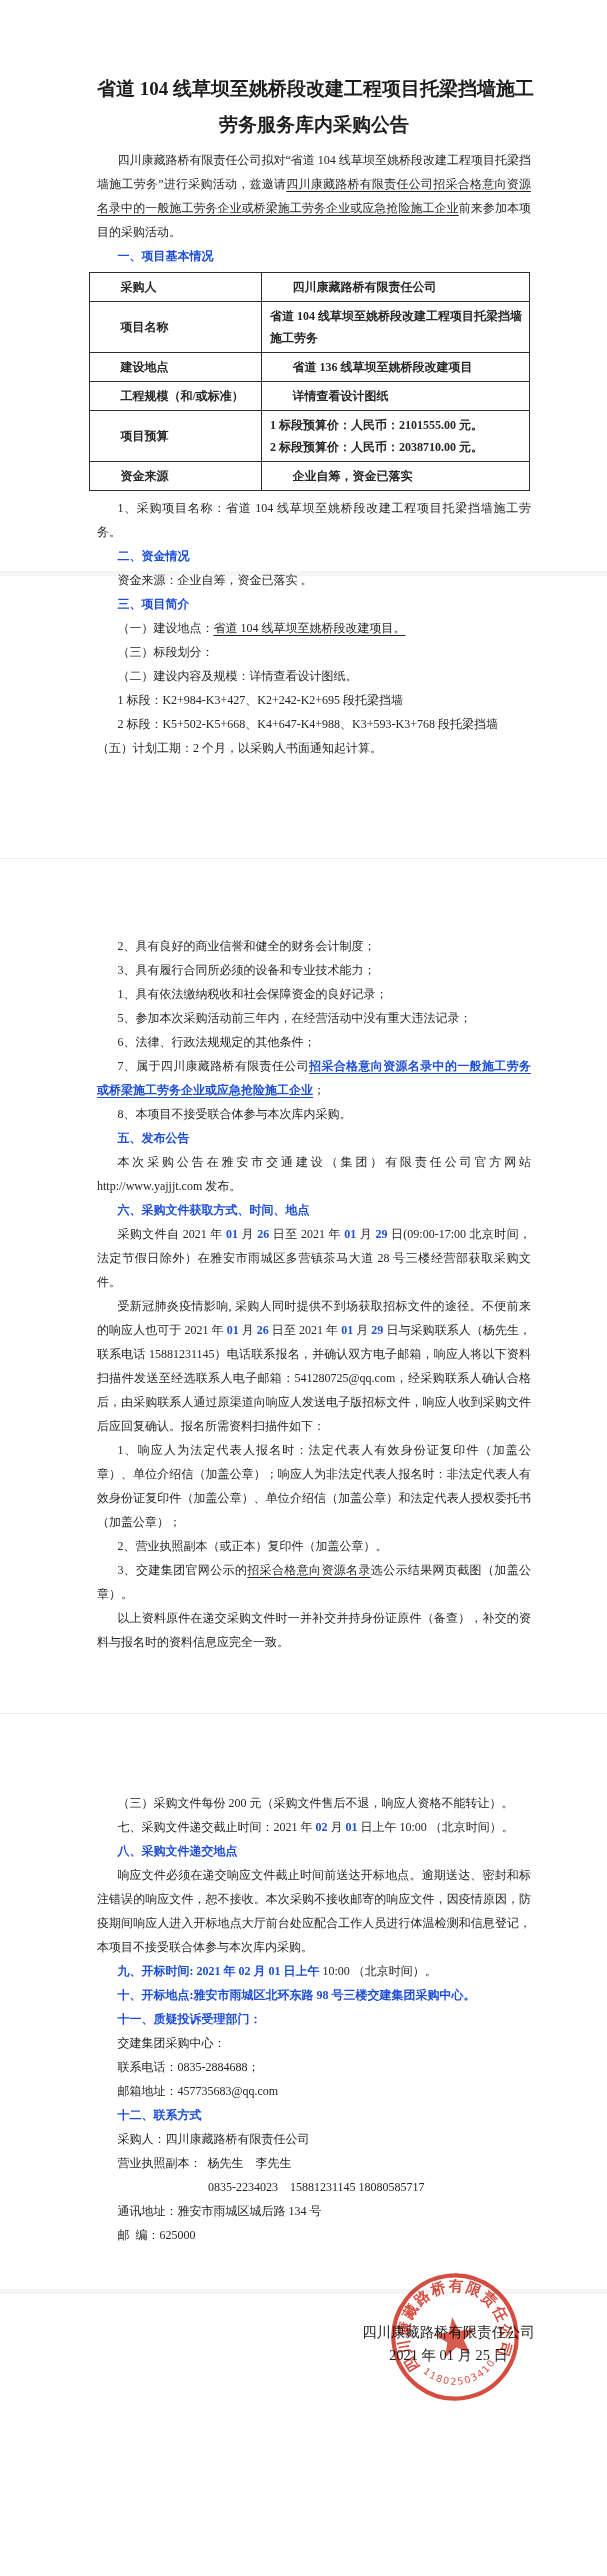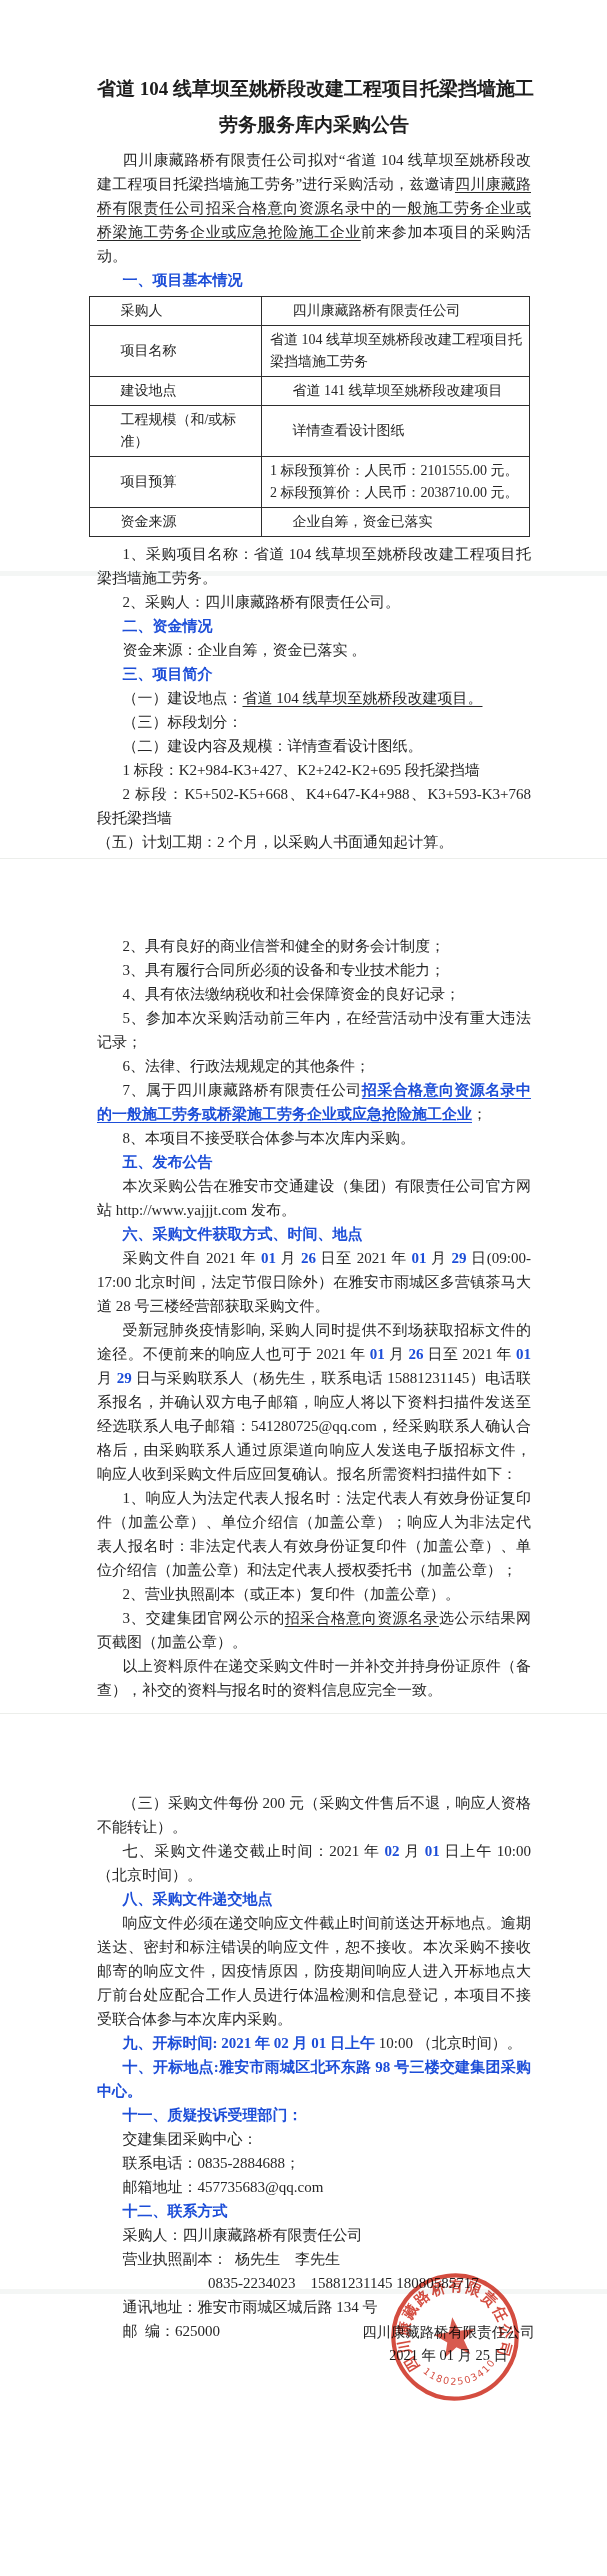--- a/index.html
+++ b/index.html
@@ -32,46 +32,47 @@
     text-align:center;
     font-size:19px;
     font-weight:bold;
     line-height:36px;
     margin:0 0 4.6px 0;
     color:#1d1d1d;
   }
   .title .tline{display:block;white-space:nowrap;}
 
   .para{
-    font-size:15px;
+    font-size:12px;
     line-height:24px;
     margin:0;
     text-align:justify;
     text-indent:1.7em;
     white-space:pre-wrap;
     color:var(--ink);
   }
   .para.noindent{text-indent:0;}
   .para.deep{text-indent:111px;}
   .para span.b{font-weight:bold;color:#1d4ed8;}
   .para span.u{text-decoration:underline;text-underline-offset:3px;text-decoration-thickness:1.1px;}
 
   table.info-table{
     border-collapse:collapse;
     table-layout:fixed;
     width:440px;
     margin:4.6px 0 5.3px -7.6px;
   }
   table.info-table td{
     border:1.1px solid #2d2d2d;
-    font-size:14px;
+    font-size:12px;
     line-height:22px;
     padding:3px 6px 3px 30px;
     vertical-align:middle;
     color:var(--ink);
+    font-weight:bold;
   }
   table.info-table td.tight{padding-left:7.6px;}
   .cell-line{display:block;}
 
   .signature{
     position:absolute;
     top:607px;
     left:349px;
     width:199px;
     text-align:center;
@@ -124,21 +125,21 @@
           <tr>
         <td>采购人</td>
         <td>四川康藏路桥有限责任公司</td>
       </tr>
       <tr>
         <td>项目名称</td>
         <td class="tight">省道 104 线草坝至姚桥段改建工程项目托梁挡墙施工劳务</td>
       </tr>
       <tr>
         <td>建设地点</td>
-        <td>省道 141 线草坝至姚桥段改建项目</td>
+        <td>省道 136 线草坝至姚桥段改建项目</td>
       </tr>
       <tr>
         <td>工程规模（和/或标准）</td>
         <td>详情查看设计图纸</td>
       </tr>
       <tr>
         <td>项目预算</td>
         <td class="tight">
           <span class="cell-line">1 标段预算价：人民币：2101555.00 元。</span>
           <span class="cell-line">2 标段预算价：人民币：2038710.00 元。</span>
@@ -146,38 +147,37 @@
       </tr>
       <tr>
         <td>资金来源</td>
         <td>企业自筹，资金已落实</td>
       </tr>
     </tbody>
       </table>
 
     <div>
         <p class="para"><span>1、采购项目名称：省道 104 线草坝至姚桥段改建工程项目托梁挡墙施工劳务。</span></p>
-        <p class="para"><span>2、采购人：四川康藏路桥有限责任公司。</span></p>
         <p class="para"><span class="b">二、资金情况</span></p>
         <p class="para"><span>资金来源：企业自筹，资金已落实 。</span></p>
         <p class="para"><span class="b">三、项目简介</span></p>
         <p class="para"><span>（一）建设地点：</span><span class="u">省道 104 线草坝至姚桥段改建项目。</span></p>
         <p class="para"><span>（三）标段划分：</span></p>
         <p class="para"><span>（二）建设内容及规模：详情查看设计图纸。</span></p>
         <p class="para"><span>1 标段：K2+984-K3+427、K2+242-K2+695 段托梁挡墙</span></p>
         <p class="para"><span>2 标段：K5+502-K5+668、K4+647-K4+988、K3+593-K3+768 段托梁挡墙</span></p>
         <p class="para noindent"><span>（五）计划工期：2 个月，以采购人书面通知起计算。</span></p>
       </div>
   </section>
 
   <section class="page page-2">
     <div>
         <p class="para"><span>2、具有良好的商业信誉和健全的财务会计制度；</span></p>
         <p class="para"><span>3、具有履行合同所必须的设备和专业技术能力；</span></p>
-        <p class="para"><span>4、具有依法缴纳税收和社会保障资金的良好记录；</span></p>
+        <p class="para"><span>1、具有依法缴纳税收和社会保障资金的良好记录；</span></p>
         <p class="para"><span>5、参加本次采购活动前三年内，在经营活动中没有重大违法记录；</span></p>
         <p class="para"><span>6、法律、行政法规规定的其他条件；</span></p>
         <p class="para"><span>7、属于四川康藏路桥有限责任公司</span><span class="b u">招采合格意向资源名录中的一般施工劳务或桥梁施工劳务企业或应急抢险施工企业</span><span>；</span></p>
         <p class="para"><span>8、本项目不接受联合体参与本次库内采购。</span></p>
         <p class="para"><span class="b">五、发布公告</span></p>
         <p class="para"><span>本次采购公告在雅安市交通建设（集团）有限责任公司官方网站 http://www.yajjjt.com 发布。</span></p>
         <p class="para"><span class="b">六、采购文件获取方式、时间、地点</span></p>
         <p class="para"><span>采购文件自 2021 年 </span><span class="b">01</span><span> 月 </span><span class="b">26</span><span> 日至 2021 年 </span><span class="b">01</span><span> 月 </span><span class="b">29</span><span> 日(09:00-17:00 北京时间，法定节假日除外）在雅安市雨城区多营镇茶马大道 28 号三楼经营部获取采购文件。</span></p>
         <p class="para"><span>受新冠肺炎疫情影响, 采购人同时提供不到场获取招标文件的途径。不便前来的响应人也可于 2021 年 </span><span class="b">01</span><span> 月 </span><span class="b">26</span><span> 日至 2021 年 </span><span class="b">01</span><span> 月 </span><span class="b">29</span><span> 日与采购联系人（杨先生，联系电话 15881231145）电话联系报名，并确认双方电子邮箱，响应人将以下资料扫描件发送至经选联系人电子邮箱：541280725@qq.com，经采购联系人确认合格后，由采购联系人通过原渠道向响应人发送电子版招标文件，响应人收到采购文件后应回复确认。报名所需资料扫描件如下：</span></p>
         <p class="para"><span>1、响应人为法定代表人报名时：法定代表人有效身份证复印件（加盖公章）、单位介绍信（加盖公章）；响应人为非法定代表人报名时：非法定代表人有效身份证复印件（加盖公章）、单位介绍信（加盖公章）和法定代表人授权委托书（加盖公章）；</span></p>

